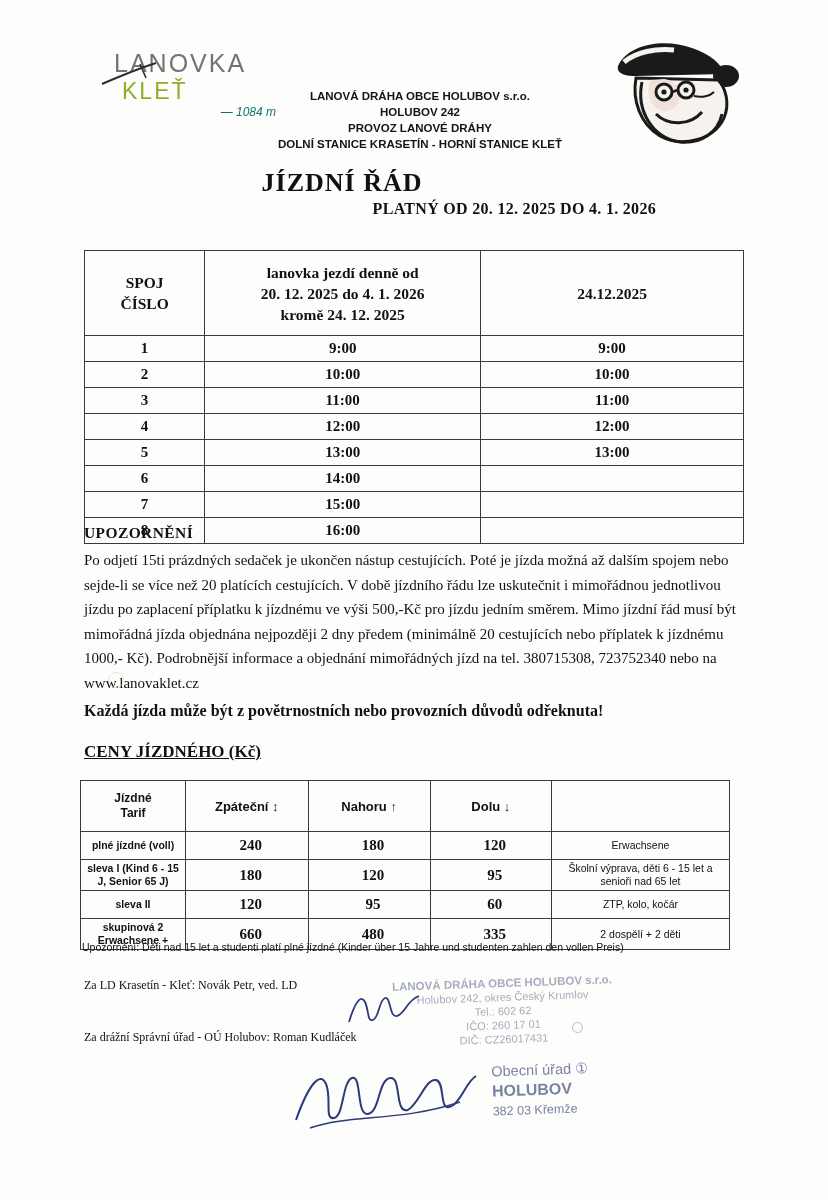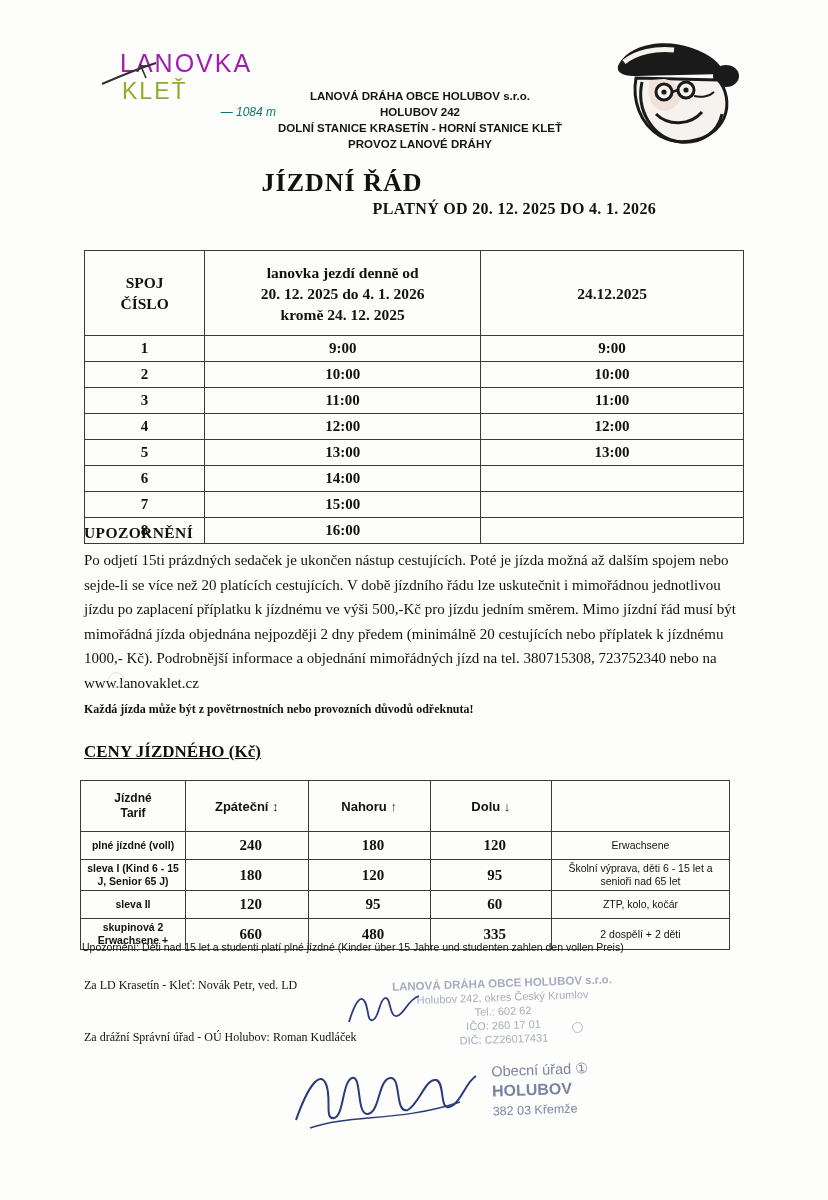--- a/index.html
+++ b/index.html
@@ -38,23 +38,23 @@
     position: absolute;
     left: 4px;
     top: 14px;
     width: 62px;
     height: 26px;
   }
   .logo-lanovka {
     font-family: "Liberation Sans", sans-serif;
     font-size: 25px;
     letter-spacing: 2px;
-    color: #a21caf;
+    color: #737373;
     font-weight: 400;
-    margin-left: 24px;
+    margin-left: 18px;
     line-height: 30px;
   }
   .logo-klet {
     font-family: "Liberation Sans", sans-serif;
     font-size: 23px;
     letter-spacing: 2px;
     color: #8fae2b;
     margin-left: 26px;
     line-height: 26px;
   }
@@ -152,21 +152,21 @@
     width: 660px;
     font-size: 15px;
     line-height: 24.5px;
     text-align: left;
   }
   .notice-strong {
     position: absolute;
     left: 84px;
     top: 702px;
     width: 680px;
-    font-size: 12px;
+    font-size: 16px;
     font-weight: bold;
   }
   .prices-title {
     position: absolute;
     left: 84px;
     top: 742px;
     font-size: 17px;
     font-weight: bold;
     text-decoration: underline;
   }
@@ -314,22 +314,22 @@
         <path d="M40 2 L 46 16" stroke="#2f2f2f" stroke-width="1.6" fill="none"></path>
       </svg>
       <div class="logo-lanovka">LANOVKA</div>
       <div class="logo-klet">KLEŤ</div>
       <div class="logo-alt">— 1084 m</div>
     </div>
 
     <div class="company">
       <div>LANOVÁ DRÁHA OBCE HOLUBOV s.r.o.</div>
       <div>HOLUBOV 242</div>
+      <div>PROVOZ LANOVÉ DRÁHY</div>
       <div>DOLNÍ STANICE KRASETÍN -  HORNÍ STANICE KLEŤ</div>
-      <div>PROVOZ LANOVÉ DRÁHY</div>
     </div>
 
     <svg class="santa" viewBox="0 0 140 108">
       <g fill="#1a1a1a">
         <path d="M12 26 C 22 4, 58 -2, 86 8 C 104 14, 116 24, 118 34 L 30 36 C 20 36, 10 34, 12 26 Z"></path>
         <ellipse cx="120" cy="36" rx="13" ry="11"></ellipse>
         <path d="M30 38 C 26 60, 34 84, 54 96 C 76 108, 108 100, 118 78 C 124 64, 120 48, 112 40 Z" fill="#f6f3ee" stroke="#1a1a1a" stroke-width="3"></path>
         <path d="M44 40 C 40 54, 44 66, 54 70 C 62 73, 72 68, 74 58 C 76 48, 68 40, 58 39 Z" fill="#f0e2da"></path>
         <circle cx="58" cy="52" r="8" fill="#f6f3ee" stroke="#1a1a1a" stroke-width="3"></circle>
         <circle cx="80" cy="50" r="8" fill="#f6f3ee" stroke="#1a1a1a" stroke-width="3"></circle>

